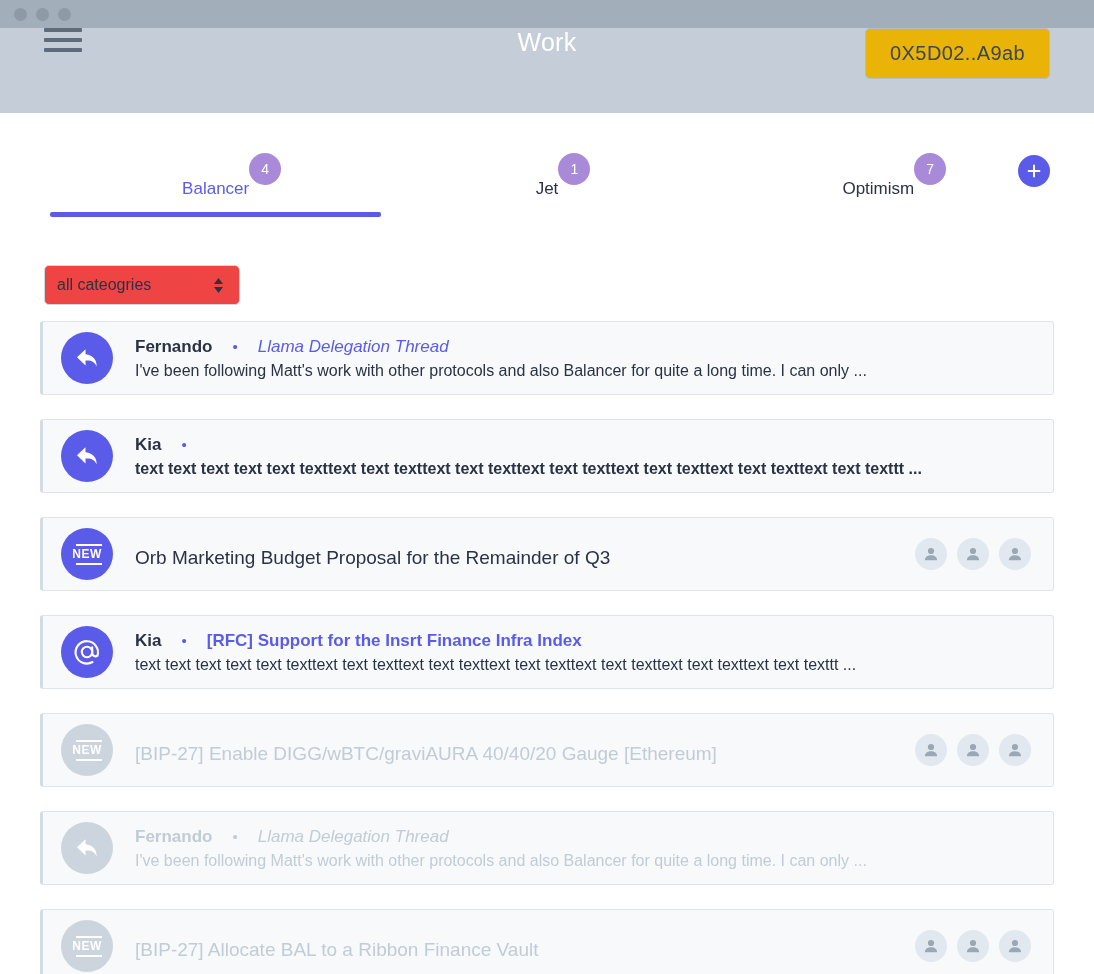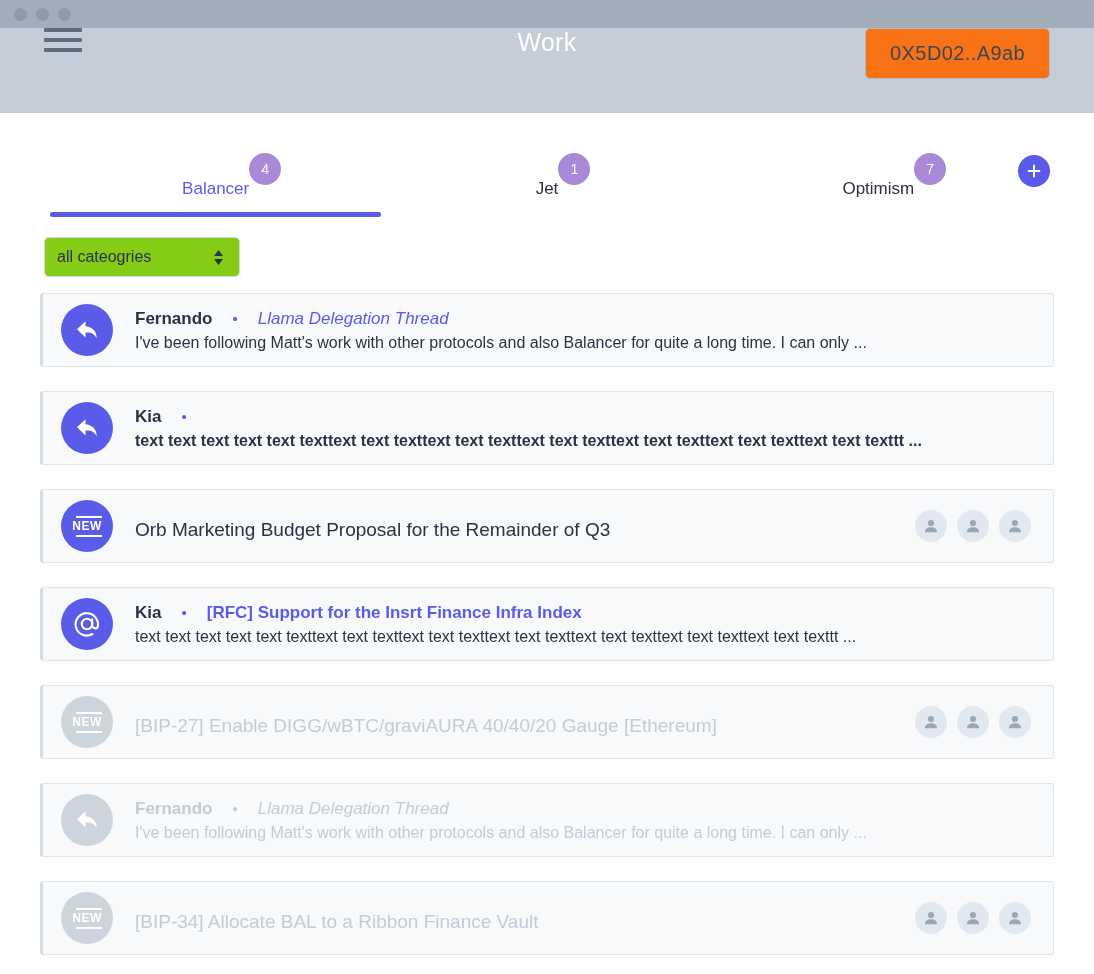--- a/index.html
+++ b/index.html
@@ -53,21 +53,21 @@
     position: absolute;
     left: 0; right: 0;
     text-align: center;
     font-size: 25px;
     color: #ffffff;
     letter-spacing: .3px;
     pointer-events: none;
   }
   .wallet-btn {
     margin-left: auto;
-    background: #f97316;
+    background: #eab308;
     border: 1px solid #b3bdc8;
     border-radius: 5px;
     padding: 13px 24px;
     font-size: 20px;
     color: #3c4654;
     letter-spacing: .4px;
     cursor: pointer;
     z-index: 2;
   }
 
@@ -125,31 +125,32 @@
     align-items: center;
     justify-content: center;
     cursor: pointer;
   }
   .add-tab-btn svg { display:block; }
 
   
   .filterbar { padding: 20px 0 16px 44px; }
   .cat-select {
     width: 196px; height: 40px;
-    background: #84cc16;
+    background: #ef4444;
     border: 1px solid #cfd7e0;
     border-radius: 5px;
     padding: 0 12px;
     font-size: 16px;
     color: #2b3244;
     font-family: "Liberation Sans", sans-serif;
     display: flex;
     align-items: center;
     position: relative;
     cursor: pointer;
+    margin-top: 28px;
   }
   .cat-select .stepper {
     position: absolute;
     right: 16px;
     display: flex;
     flex-direction: column;
     gap: 3px;
     line-height: 0;
   }
   .cat-select .stepper svg { display:block; }
@@ -430,21 +431,21 @@
     </div>
     <div class="row muted">
       <div class="avatar">
         <span class="new-badge">
           <i></i>
           <b>NEW</b>
           <i></i>
         </span>
       </div>
       <div class="row-body">
-        <div class="single-title">[BIP-34] Allocate BAL to a Ribbon Finance Vault</div>
+        <div class="single-title">[BIP-27] Allocate BAL to a Ribbon Finance Vault</div>
       </div>
       <div class="participants">
         <span class="pav">
           <svg width="18" height="18" viewBox="0 0 18 18">
             <circle cx="9" cy="6" r="3.1" fill="#9aa8b6"></circle>
             <path d="M2.9 15.2 C2.9 11.9 5.6 10.2 9 10.2 C12.4 10.2 15.1 11.9 15.1 15.2 Z" fill="#9aa8b6"></path>
           </svg>
         </span>
         <span class="pav">
           <svg width="18" height="18" viewBox="0 0 18 18">

